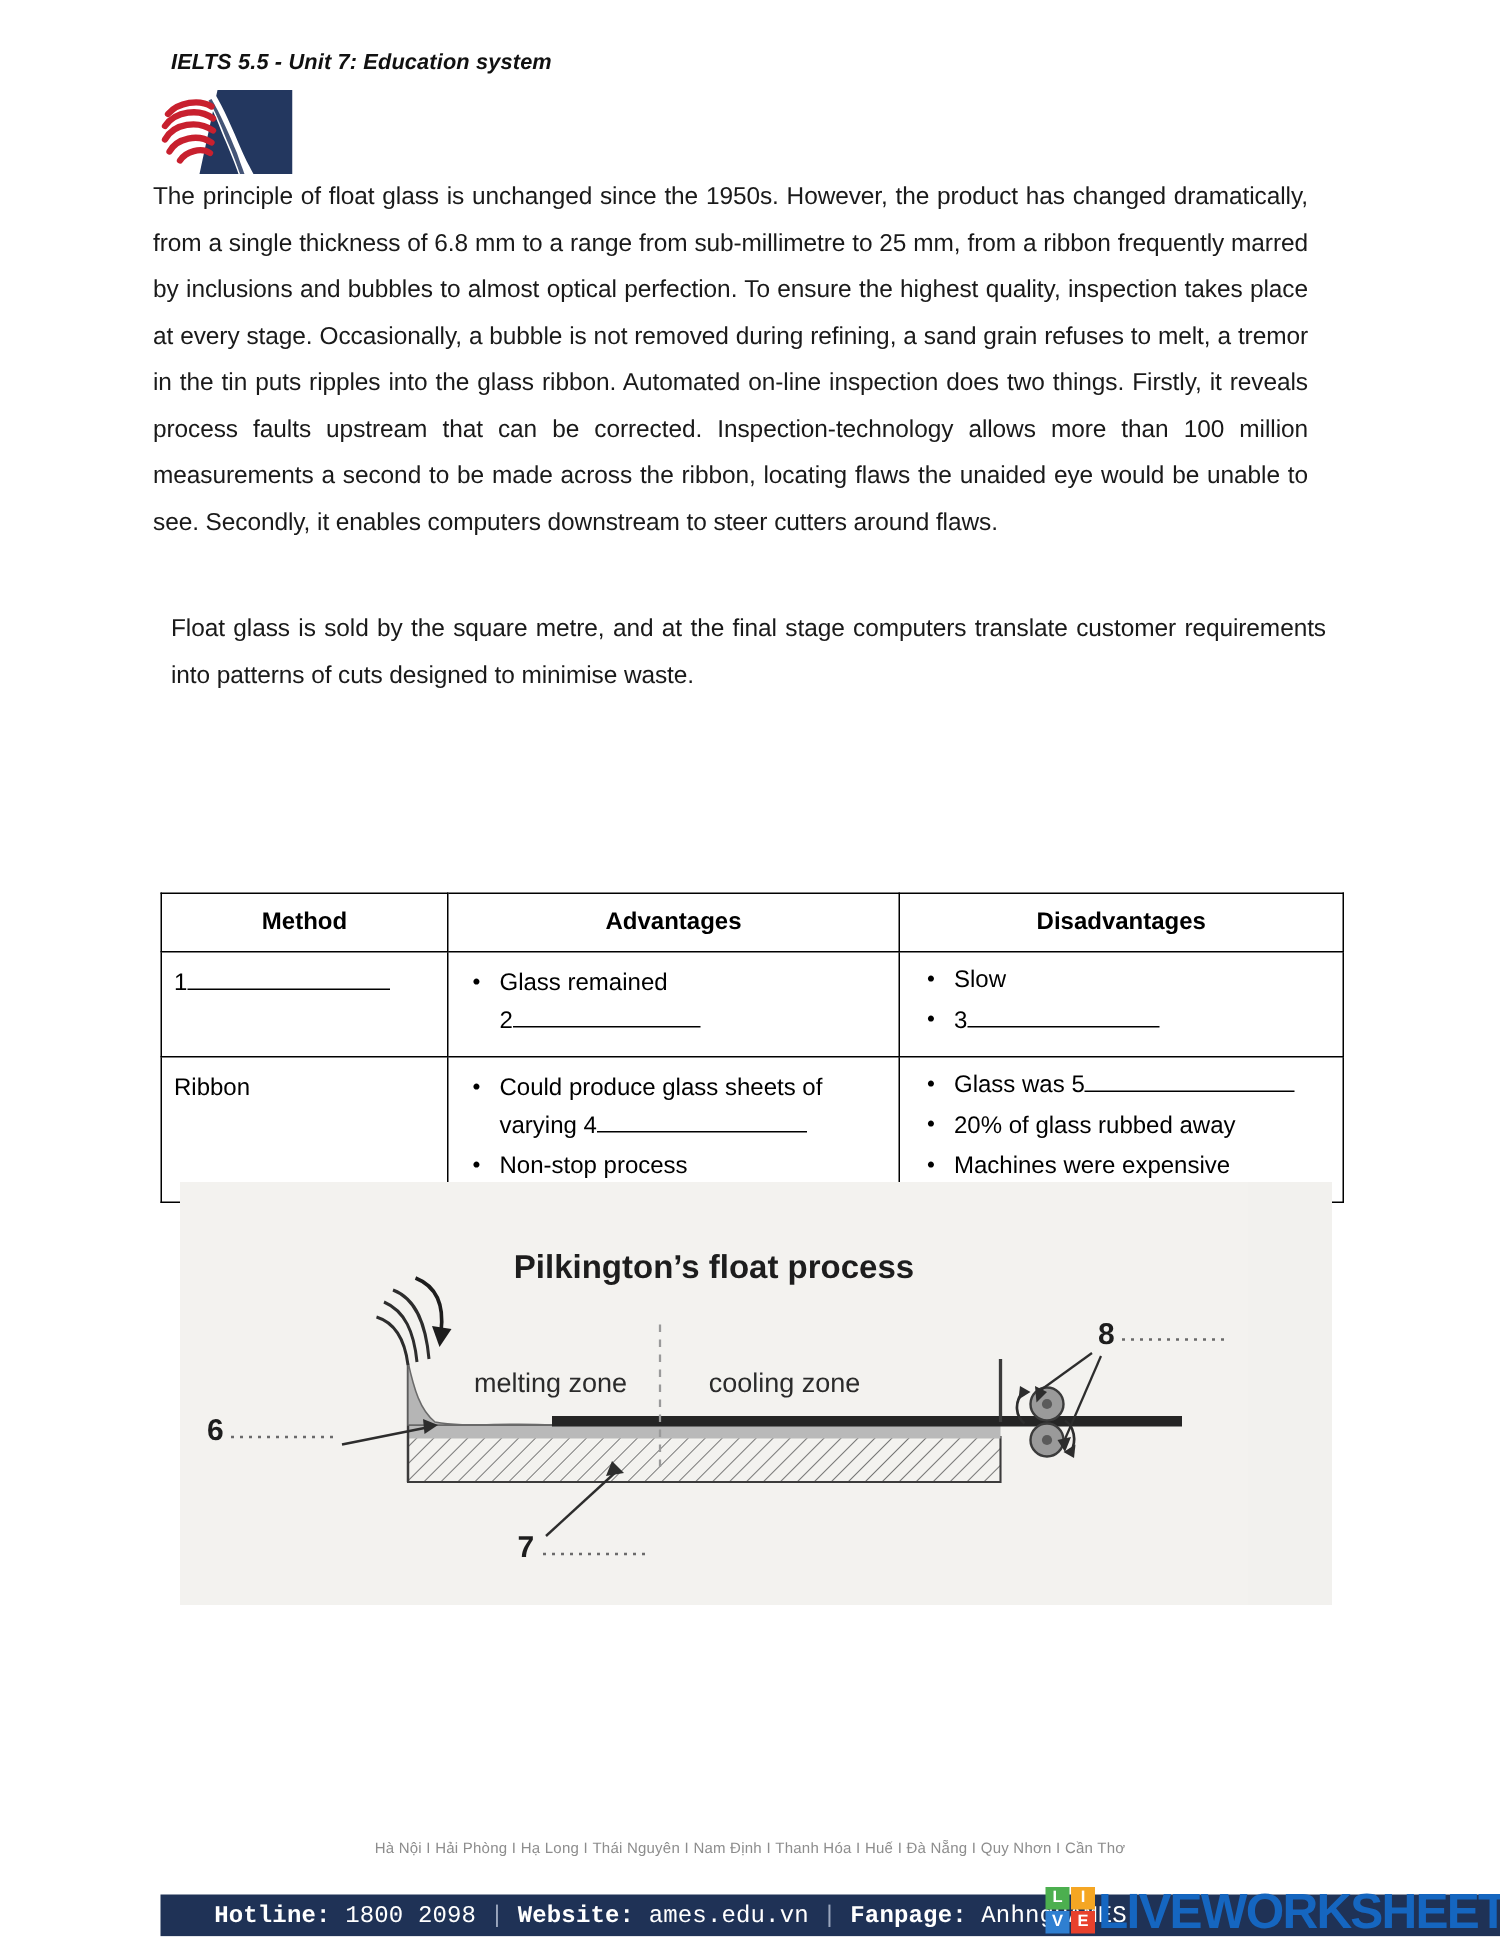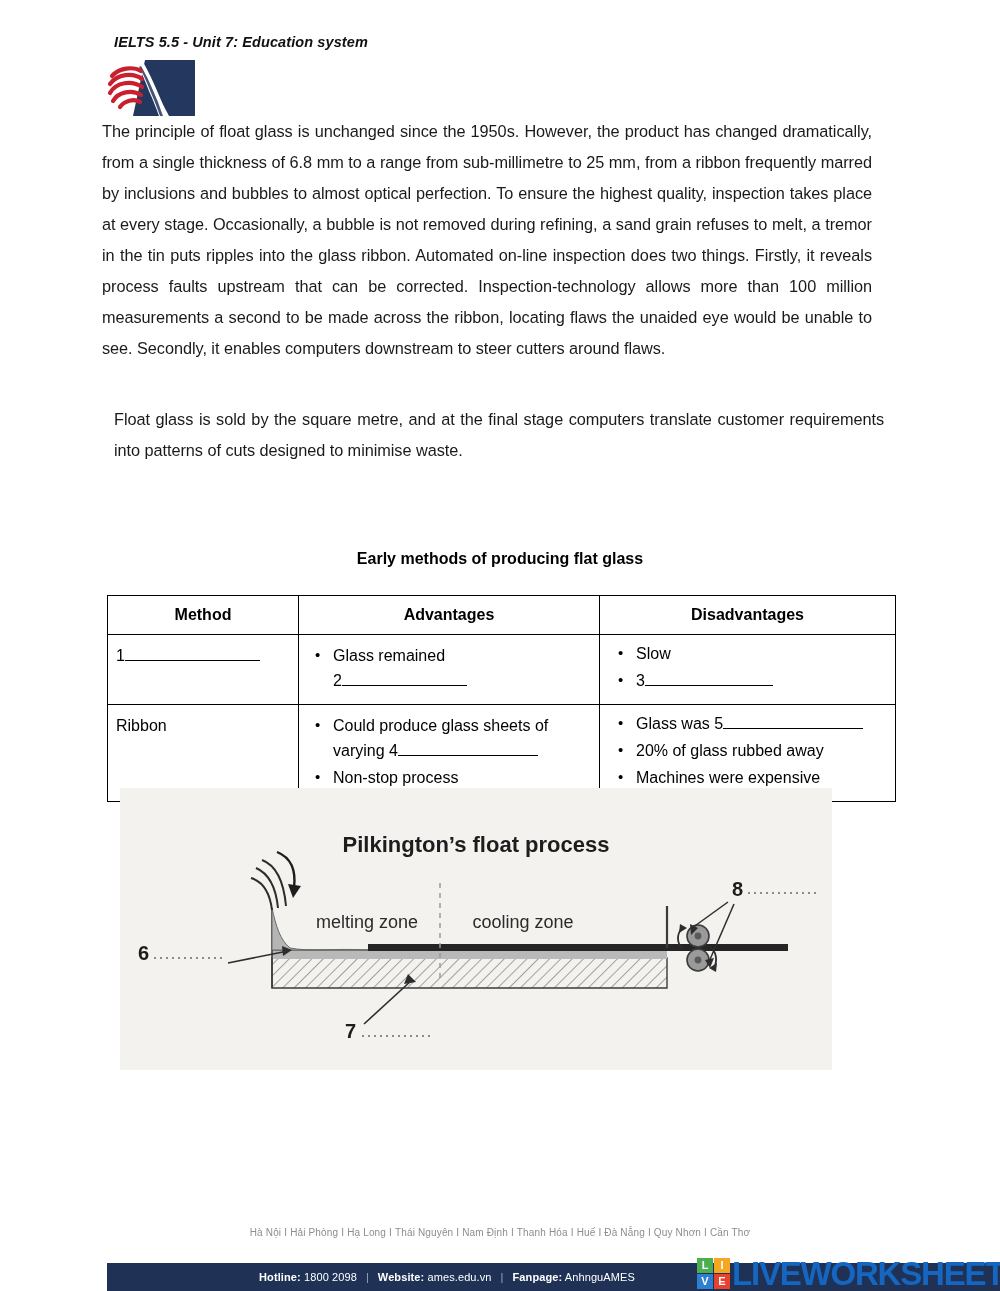--- a/index.html
+++ b/index.html
@@ -138,21 +138,21 @@
   .b-long  { width: 135px; }
   .b-med   { width: 125px; }
   .b-med2  { width: 128px; }
   .b-wide  { width: 140px; }
 
   
   .figure {
     position: absolute;
     left: 120px;
     top: 788px;
-    width: 712px;
+    width: 768px;
     height: 282px;
     background: #f2f1ee;
   }
   .figure svg { display: block; }
 
   
   .cities {
     position: absolute;
     left: 0;
     top: 1227px;
@@ -174,22 +174,23 @@
   .footer-text {
     position: absolute;
     left: 107px;
     top: 1263px;
     width: 680px;
     height: 28px;
     display: flex;
     align-items: center;
     justify-content: center;
     color: #ffffff;
-    font-size: 11px;
+    font-size: 16px;
     letter-spacing: 0.1px;
+    font-family: Liberation Mono, monospace;
   }
   .footer-text b { font-weight: bold; }
   .footer-text .fsep { color: #9aa6bd; padding: 0 9px; }
 
   
   .lw {
     position: absolute;
     left: 697px;
     top: 1256px;
     height: 35px;
@@ -243,21 +244,20 @@
       <path d="M7 33 C13 22 29 20 39 27"></path>
       <path d="M10 41 C15 32 29 29 38 35"></path>
       <path d="M17 47 C21 41 31 38 37 42"></path>
     </g>
     <path d="M6 27 C6 16 15 8 26 8 C33 8 39 12 42 18 L36 22 C33 17 29 14 25 14 C18 14 12 20 12 28 C12 36 18 43 26 43 C31 43 36 40 38 36 L44 39 C40 47 33 51 25 51 C14 51 6 42 6 31 Z" fill="none" stroke="#c8202e" stroke-width="0"></path>
   </svg>
 
   <div class="para p1">The principle of float glass is unchanged since the 1950s. However, the product has changed dramatically, from a single thickness of 6.8 mm to a range from sub-millimetre to 25 mm, from a ribbon frequently marred by inclusions and bubbles to almost optical perfection. To ensure the highest quality, inspection takes place at every stage. Occasionally, a bubble is not removed during refining, a sand grain refuses to melt, a tremor in the tin puts ripples into the glass ribbon. Automated on-line inspection does two things. Firstly, it reveals process faults upstream that can be corrected. Inspection-technology allows more than 100 million measurements a second to be made across the ribbon, locating flaws the unaided eye would be unable to see. Secondly, it enables computers downstream to steer cutters around flaws.</div>
   <div class="para p2">Float glass is sold by the square metre, and at the final stage computers translate customer requirements into patterns of cuts designed to minimise waste.</div>
 
-  <div class="table-caption">Early methods of producing flat glass</div>
 
   <table class="tbl">
     <thead>
       <tr>
         <th class="col-method">Method</th>
         <th class="col-adv">Advantages</th>
         <th class="col-dis">Disadvantages</th>
       </tr>
     </thead>
     <tbody>

